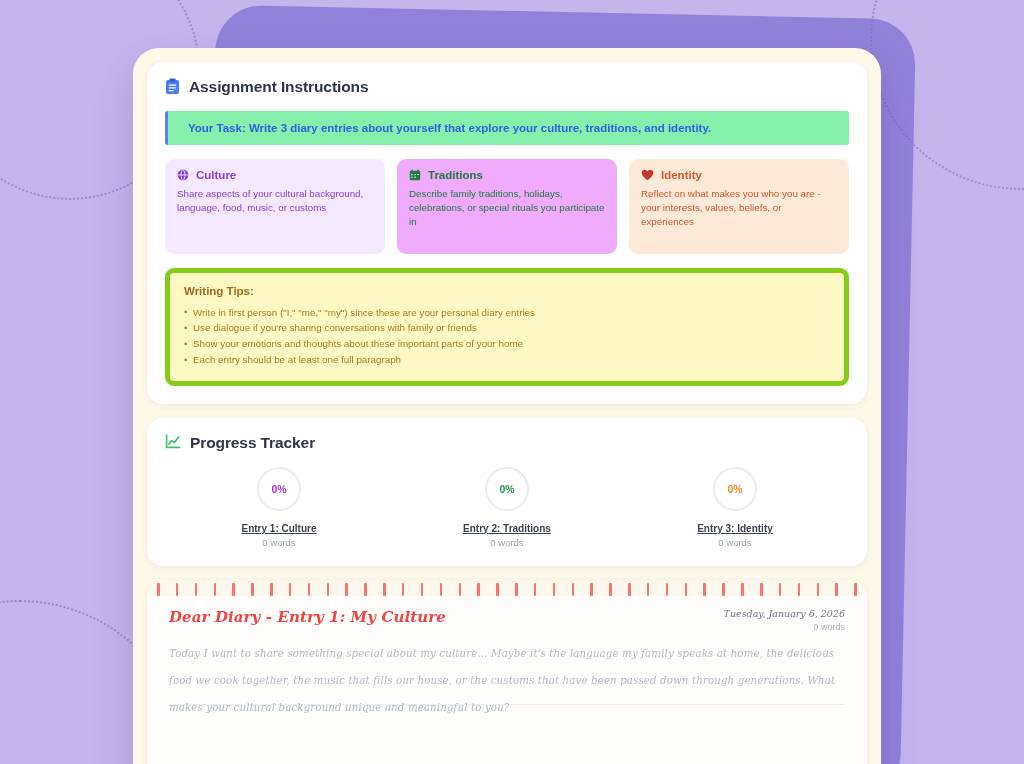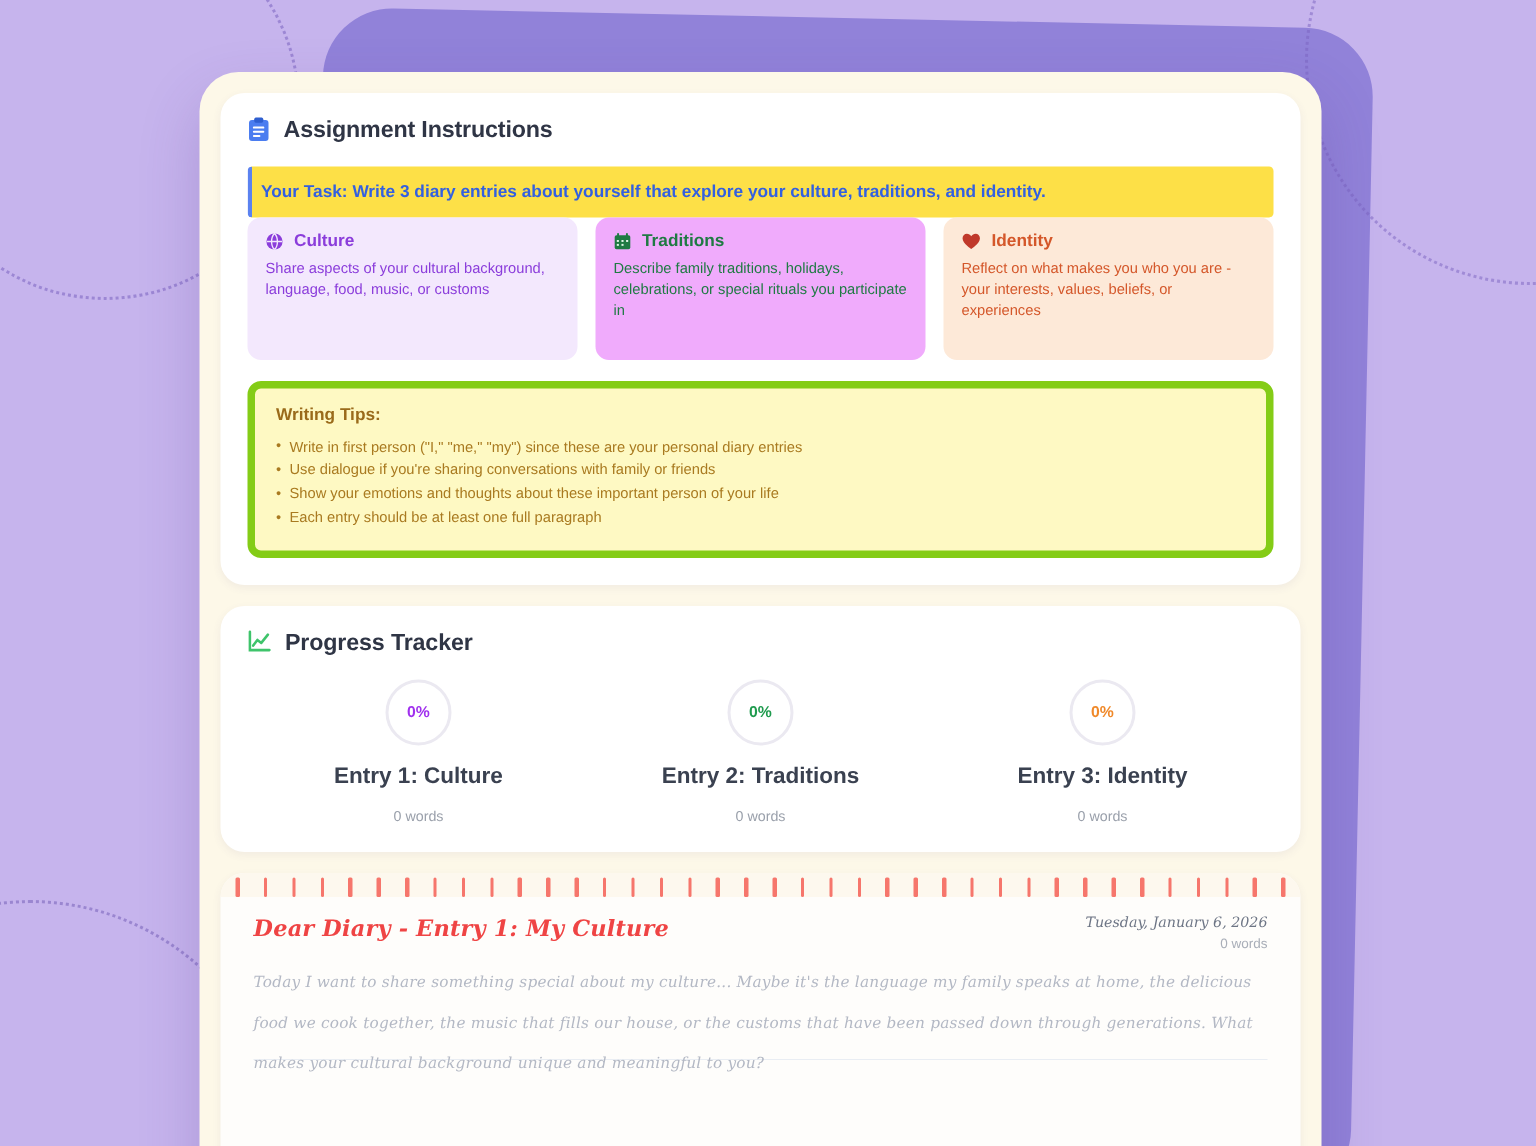--- a/index.html
+++ b/index.html
@@ -92,24 +92,25 @@
     font-size: 15.5px;
     font-weight: bold;
     color: #2f3545;
     letter-spacing: -.1px;
   }
 
   .icon-svg { display: block; }
 
   
   #task-callout {
-    background: #fde047;
+    background: #86efac;
     border-left: 3.5px solid #5b82f0;
     border-radius: 3px;
-    padding: 11px 6px;
+    padding: 11px 20px;
+    margin-bottom: 14px;
   }
   #task-callout .task-text {
     font-size: 11.5px;
     color: #3360e0;
     font-weight: bold;
   }
 
   
   #topic-row {
     display: flex;
@@ -200,24 +201,25 @@
     margin-bottom: 12px;
   }
   .ring-pct {
     font-size: 10.5px;
     font-weight: bold;
   }
   .pct-culture    { color: #a030ee; }
   .pct-traditions { color: #1f9b4e; }
   .pct-identity   { color: #f0892a; }
   .entry-label {
-    font-size: 15px;
+    font-size: 10px;
     font-weight: bold;
     color: #3a4150;
-    margin-bottom: 13px;
+    margin-bottom: 3px;
+    text-decoration: underline;
   }
   .entry-words {
     font-size: 9.5px;
     color: #9aa0ab;
   }
 
   
   #diary-card {
     margin-top: 14px;
     padding: 0;
@@ -374,21 +376,21 @@
         <div class="topic-desc">Reflect on what makes you who you are - your interests, values, beliefs, or experiences</div>
       </div>
 
     </div>
 
     <div id="writing-tips">
       <div class="tips-title">Writing Tips:</div>
       <ul>
         <li>Write in first person ("I," "me," "my") since these are your personal diary entries</li>
         <li>Use dialogue if you're sharing conversations with family or friends</li>
-        <li>Show your emotions and thoughts about these important person of your life</li>
+        <li>Show your emotions and thoughts about these important parts of your home</li>
         <li>Each entry should be at least one full paragraph</li>
       </ul>
     </div>
 
   </section>
 
   <section class="card" id="progress-card">
 
     <div class="card-head">
       <span>

